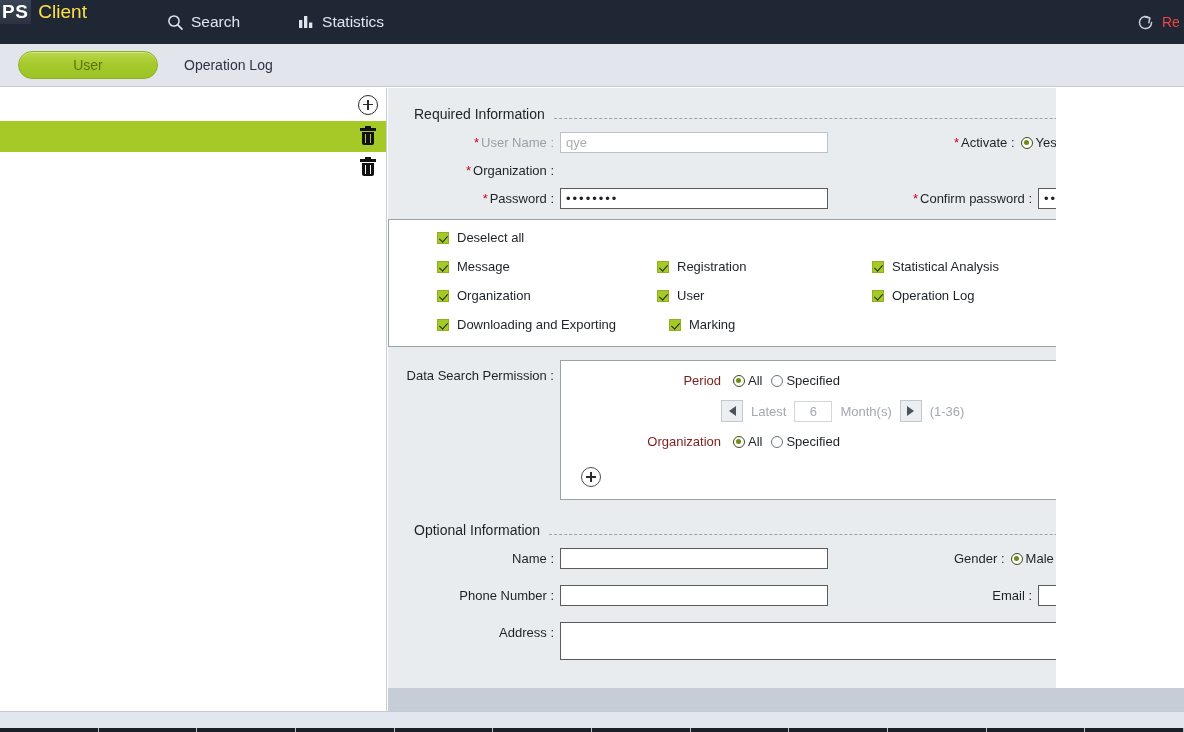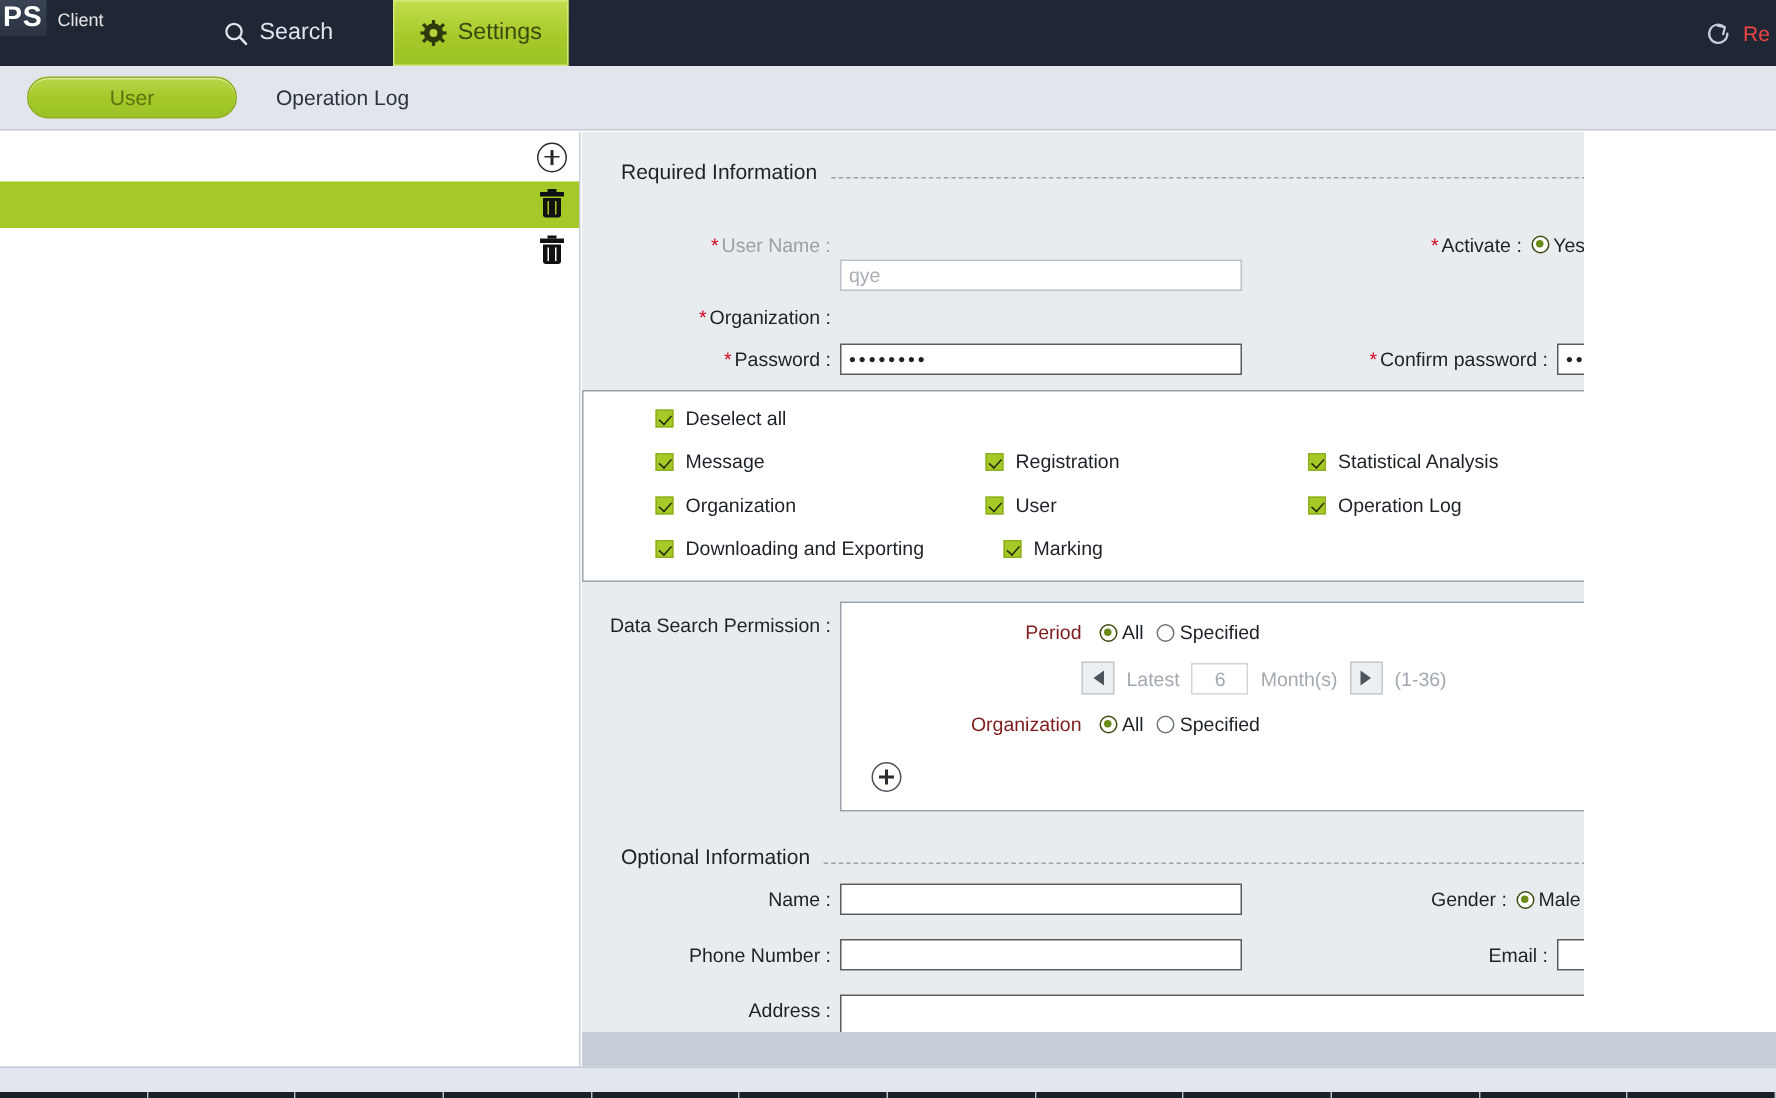--- a/index.html
+++ b/index.html
@@ -25,21 +25,21 @@
     margin-left: -14px; padding-left: 14px;
     height: 44px;
   }
   .brand-mark {
     font-size: 19px; font-weight: bold; color: #ffffff;
     letter-spacing: .5px;
     background: linear-gradient(180deg,#3a4454,#2b3342);
     padding: 2px 3px 2px 2px;
     line-height: 20px;
   }
-  .brand-name { font-size: 12px; color: #e5e5e5; }
+  .brand-name { font-size: 19px; color: #fde047; }
 
   .nav-items { display: flex; align-items: stretch; height: 44px; margin-left: 62px; gap: 22px; }
   .nav-item {
     display: flex; align-items: center; gap: 7px;
     padding: 0 18px; height: 44px;
     color: #dfe5ee; font-size: 15.5px;
     cursor: pointer; position: relative;
   }
   .nav-item.active {
     background: linear-gradient(180deg,#c3dd4e 0%, #a6ca2a 55%, #9cc225 100%);
@@ -152,21 +152,21 @@
   .flabel.dim { color: #9aa0a8; }
   .req { color: #d0021b; margin-right: 2px; }
 
   .finput {
     height: 21px; border: 1px solid #5b5b5b; background: #ffffff;
     font-family: "Liberation Sans", sans-serif; font-size: 13px;
     padding: 0 5px; color: #1d2228; outline: none;
   }
   .finput.w268 { width: 268px; }
   .finput.w596 { width: 596px; }
-  .finput.disabled { border-color: #bcc2c9; background: #fff; color: #a9aeb5; margin-top: 41px; }
+  .finput.disabled { border-color: #bcc2c9; background: #fff; color: #a9aeb5; }
   .finput.pwd { letter-spacing: 2px; }
 
   .radio-wrap { display: inline-flex; align-items: center; gap: 3px; cursor: pointer; }
   .radio {
     width: 12px; height: 12px; border-radius: 50%;
     border: 1.3px solid #6c737b; background: #fff;
     display: inline-block; position: relative; flex: none;
   }
   .radio.on { border-color: #3d4a12; }
   .radio.on::after {
@@ -250,42 +250,31 @@
       <div class="nav-item">
         <span class="nav-icon">
           <svg width="17" height="17" viewBox="0 0 17 17">
             <circle cx="7" cy="7" r="5.1" fill="none" stroke="#dfe5ee" stroke-width="1.5"></circle>
             <line x1="10.8" y1="10.8" x2="15" y2="15.2" stroke="#dfe5ee" stroke-width="1.7" stroke-linecap="round"></line>
           </svg>
         </span>
         <span>Search</span>
       </div>
 
-
-      <div class="nav-item active">
+      <div class="nav-item">
         <span class="nav-icon">
-          <svg width="18" height="18" viewBox="0 0 20 20">
-            <g fill="#2e3a0c">
-              <circle cx="10" cy="10" r="7.2"></circle>
-            </g>
-            <g fill="#2e3a0c">
-              <rect x="8.8" y="0.4" width="2.4" height="3.4"></rect>
-              <rect x="8.8" y="16.2" width="2.4" height="3.4"></rect>
-              <rect x="0.4" y="8.8" width="3.4" height="2.4"></rect>
-              <rect x="16.2" y="8.8" width="3.4" height="2.4"></rect>
-              <rect x="2.3" y="2.9" width="2.4" height="3.4" transform="rotate(-45 3.5 4.6)"></rect>
-              <rect x="15.3" y="13.7" width="2.4" height="3.4" transform="rotate(-45 16.5 15.4)"></rect>
-              <rect x="15.3" y="2.9" width="2.4" height="3.4" transform="rotate(45 16.5 4.6)"></rect>
-              <rect x="2.3" y="13.7" width="2.4" height="3.4" transform="rotate(45 3.5 15.4)"></rect>
-            </g>
-            <circle cx="10" cy="10" r="2.9" fill="#b4d23c"></circle>
+          <svg width="17" height="16" viewBox="0 0 17 16">
+            <rect x="1" y="6" width="3.3" height="8" fill="#dfe5ee"></rect>
+            <rect x="6" y="2" width="3.3" height="12" fill="#dfe5ee"></rect>
+            <rect x="11" y="8.5" width="3.3" height="5.5" fill="#dfe5ee"></rect>
           </svg>
         </span>
-        <span>Settings</span>
-      </div>
+        <span>Statistics</span>
+      </div>
+
     </div>
 
     <div class="nav-right">
       <span class="nav-icon">
         <svg width="19" height="19" viewBox="0 0 20 20">
           <path d="M16.4 10a6.4 6.4 0 1 1-2.1-4.75" fill="none" stroke="#c3cddd" stroke-width="1.6" stroke-linecap="round"></path>
           <polyline points="9.6,4.3 14.6,5.4 13.5,10.3" fill="none" stroke="#c3cddd" stroke-width="1.6" stroke-linecap="round" stroke-linejoin="round"></polyline>
         </svg>
       </span>
       <span class="rlabel">Re</span>

